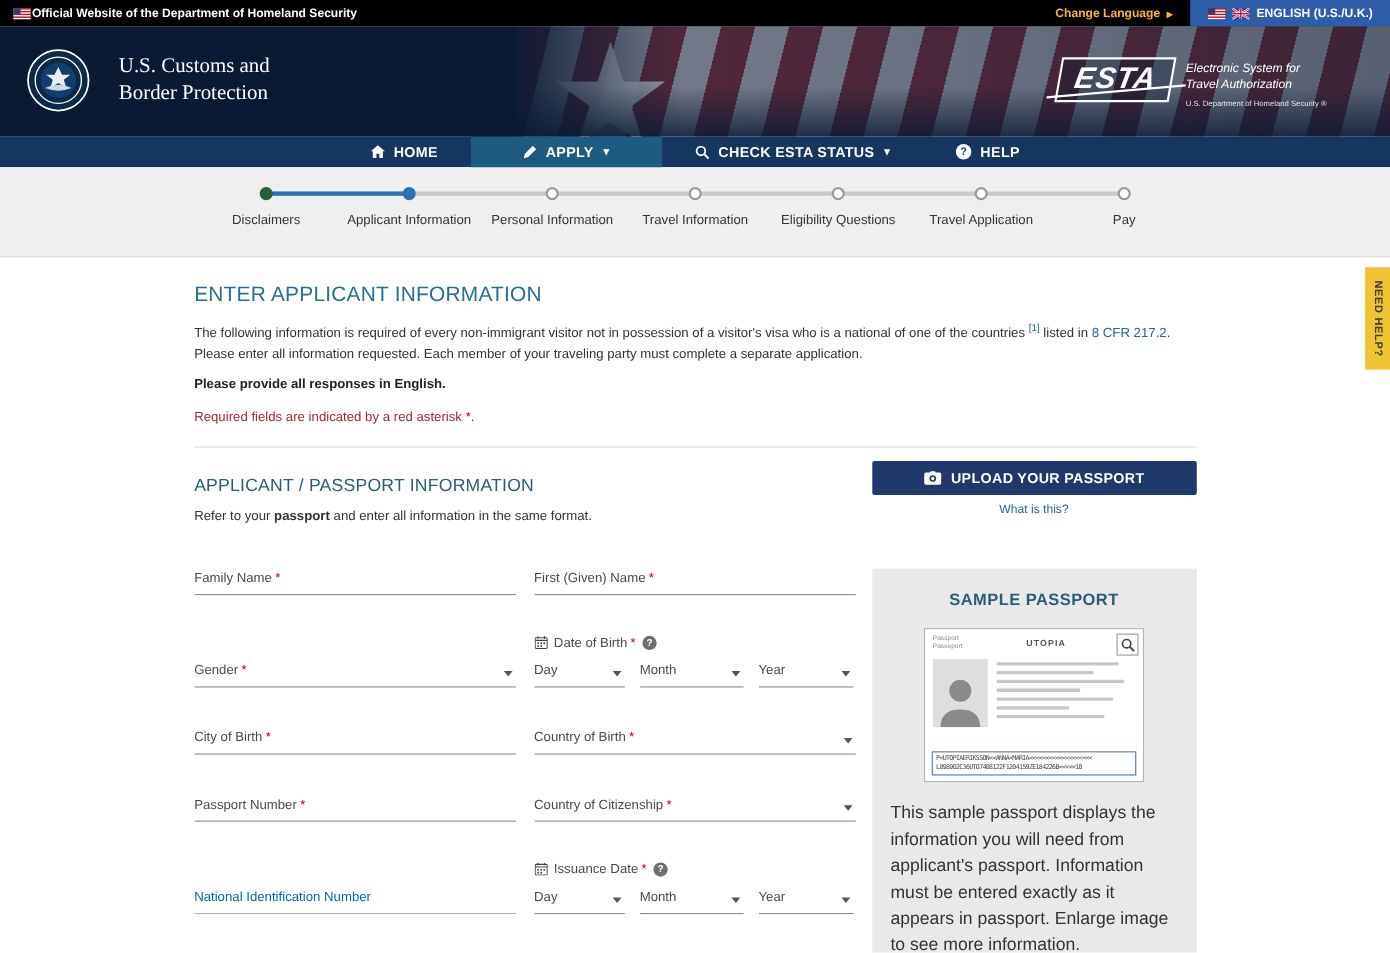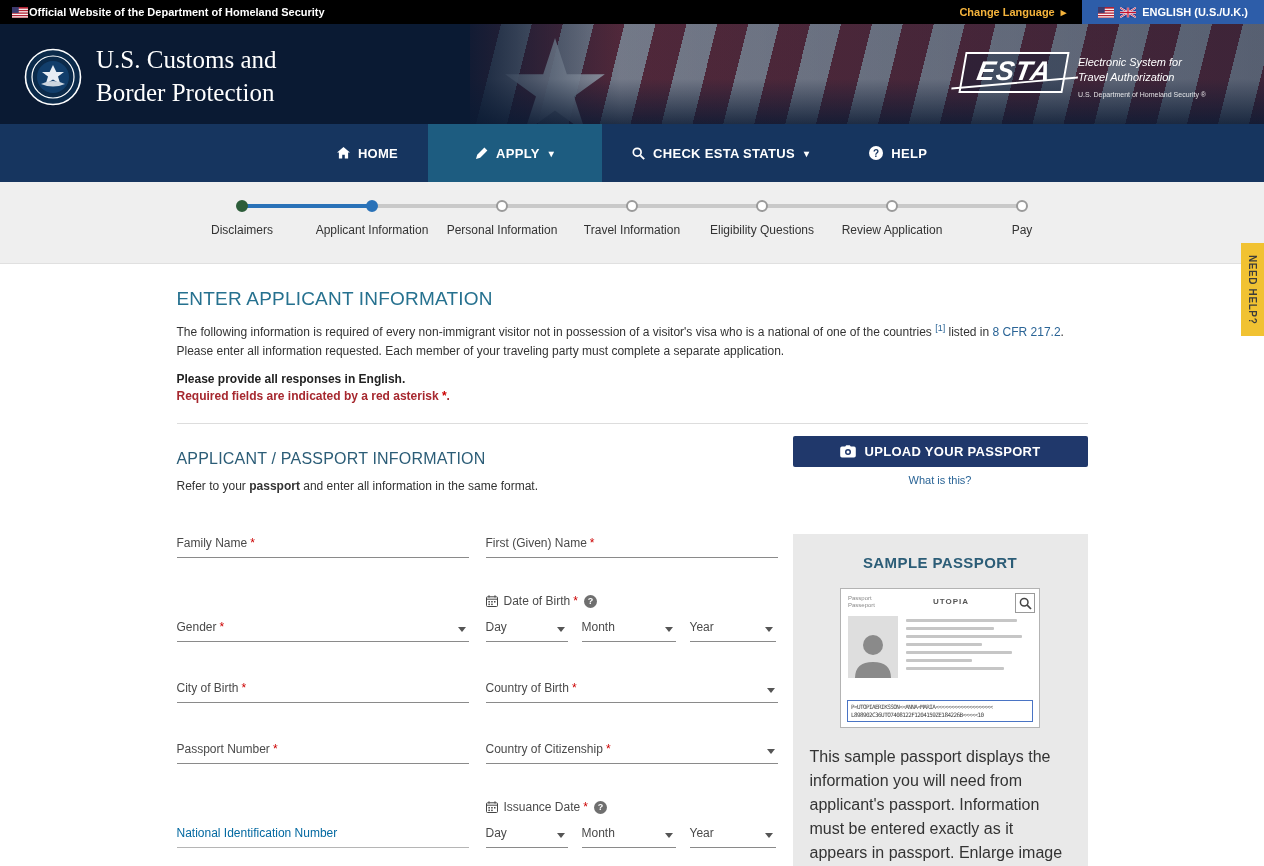--- a/index.html
+++ b/index.html
@@ -15,30 +15,30 @@
 
   
   .brandbar { position:relative; height:100px; background:#0a1a33; overflow:hidden; }
   .flag-art { position:absolute; left:470px; right:0; top:0; bottom:0;
     background:repeating-linear-gradient(104deg, #8d3440 0 30px, #cfccd2 30px 60px); opacity:.75; }
   .flag-fade { position:absolute; inset:0;
     background:linear-gradient(to right, #0a1a33 0 450px, rgba(10,26,51,.25) 620px, rgba(10,26,51,.45) 100%),
                linear-gradient(to bottom, rgba(10,26,51,.05) 0 55%, rgba(10,26,51,.8) 100%); }
   .hdr-star { position:absolute; left:505px; top:12px; opacity:.95; }
   .brand-left { position:absolute; left:24px; top:20px; display:flex; align-items:center; gap:14px; color:#fff; }
-  .agency-name { font-family:"Liberation Serif", serif; font-size:25px; line-height:1.3; }
+  .agency-name { font-family:"Liberation Serif", serif; font-size:19px; line-height:1.3;margin-left:12px; }
   .esta-logo { position:absolute; right:58px; top:28px; display:flex; align-items:flex-start; gap:12px; color:#fff; }
   .esta-box { border:2px solid #fff; transform:skewX(-10deg); padding:2px 13px 4px; position:relative; background:rgba(10,26,51,.35); }
   .esta-word { display:inline-block; font-style:italic; font-weight:bold; font-size:27px; letter-spacing:1px; }
   .esta-box::after { content:""; position:absolute; left:-10px; bottom:7px; width:125%; height:2px; background:#fff; transform:rotate(-5deg); }
   .esta-text { font-size:11px; font-style:italic; line-height:1.35; padding-top:3px; }
   .esta-dept { font-size:7px; font-style:normal; opacity:.85; margin-top:5px; }
 
   
-  .mainnav { height:58px; background:#16355f; display:flex; justify-content:center; align-items:stretch; }
+  .mainnav { height:28px; background:#16355f; display:flex; justify-content:center; align-items:stretch; }
   .nav-item { display:flex; align-items:center; gap:8px; padding:0 30px; color:#fff; font-size:13px; font-weight:bold; letter-spacing:.3px; cursor:pointer; text-decoration:none; }
   .nav-item.active { background:#1d5c80; padding:0 48px; }
   .nav-caret { font-size:10px; margin-left:1px; }
   .nav-help-icon { width:14px; height:14px; border-radius:50%; background:#fff; color:#16355f; font-size:10px; font-weight:bold;
     display:flex; align-items:center; justify-content:center; }
 
   
   .stepper { height:82px; background:#efefef; border-bottom:1px solid #e0e0e0; }
   .stepper-inner { width:910px; margin:0 auto; position:relative; padding-top:18px; }
   .track { position:absolute; top:22px; left:65px; right:65px; height:4px; background:#c9c9c9; border-radius:2px; }
@@ -50,21 +50,21 @@
   .step.active .dot { background:#2a72b8; border-color:#2a72b8; }
   .step-label { margin-top:11px; font-size:12px; color:#333; white-space:nowrap; }
 
   
   .content { width:911px; margin:0 auto; padding-top:24px; position:relative; }
   .page-title { margin:0 0 10px; font-size:19px; font-weight:500; color:#26718f; letter-spacing:.2px; }
   .intro { font-size:12px; line-height:1.55; color:#333; max-width:911px; }
   .intro a { color:#2a6496; text-decoration:none; }
   .footnote { font-size:9px; vertical-align:super; color:#2a6496; cursor:pointer; }
   .note-bold { font-size:12px; font-weight:bold; color:#222; }
-  .note-red { margin-top:3px; font-size:12px; font-weight:bold; color:#a6282f; }
+  .note-red { margin-top:16px; font-size:12px; font-weight:normal; color:#a6282f; }
   .note-red .ast { color:#c00; }
   hr.divider { margin:20px 0 0; border:none; border-top:1px solid #ddd; }
 
   .passport-flex { display:flex; gap:14px; margin-top:12px; }
   .left-pane { width:602px; }
   .right-pane { width:295px; }
 
   .section-title { margin:14px 0 0; font-size:16px; font-weight:500; color:#2c5d77; letter-spacing:.2px; }
   .section-sub { margin-top:11px; font-size:12px; color:#333; }
 
@@ -240,21 +240,21 @@
       <div class="step">
         <span class="dot"></span>
         <span class="step-label">Travel Information</span>
       </div>
       <div class="step">
         <span class="dot"></span>
         <span class="step-label">Eligibility Questions</span>
       </div>
       <div class="step">
         <span class="dot"></span>
-        <span class="step-label">Review Application</span>
+        <span class="step-label">Travel Application</span>
       </div>
       <div class="step">
         <span class="dot"></span>
         <span class="step-label">Pay</span>
       </div>
     </div>
   </div>
 </div>
 
 <main class="content">

